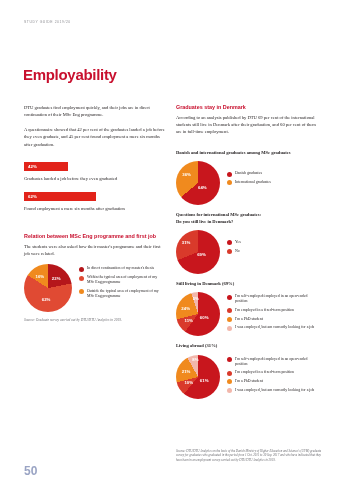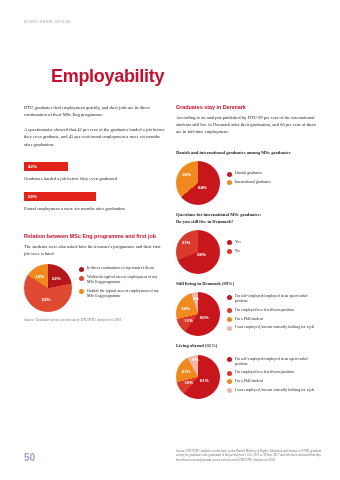--- a/index.html
+++ b/index.html
@@ -12,23 +12,22 @@
 
   .running-head{
     position:absolute;left:24px;top:20px;
     font-family:"Liberation Sans",sans-serif;
     font-size:3.4px;letter-spacing:.55px;color:#8e8e93;text-transform:uppercase;
   }
 
   .title{
     position:absolute;left:23px;top:55px;
     font-family:"Liberation Sans",sans-serif;
-    font-weight:bold;font-size:18px;line-height:19px;color:#c8102e;
+    font-weight:bold;font-size:15px;line-height:19px;color:#c8102e;
     letter-spacing:-.3px;
-    margin-left:28px;
   }
 
   .col{position:absolute;width:141px;}
   .col-left{left:24px;top:104px;}
   .col-right{left:176px;top:104px;}
 
   p.body{
     font-size:4.6px;line-height:7.4px;margin:0 0 7px 0;
     text-align:left;color:#231f20;
   }
@@ -62,23 +61,23 @@
     position:absolute;font-family:"Liberation Sans",sans-serif;font-weight:bold;
     color:#ffffff;font-size:4.3px;line-height:4.3px;
     transform:translate(-50%,-50%);white-space:nowrap;
   }
   .legend{display:flex;flex-direction:column;gap:3.4px;padding-top:2px;}
   .lg-item{display:flex;align-items:flex-start;gap:3px;}
   .dot{width:5px;height:5px;border-radius:50%;flex:0 0 auto;margin-top:.4px;}
   .lg-txt{font-size:3.9px;line-height:5px;color:#231f20;}
 
   .pagenum{
-    position:absolute;left:24px;bottom:17px;
+    position:absolute;left:24px;bottom:2px;
     font-family:"Liberation Sans",sans-serif;font-weight:bold;
-    font-size:10px;color:#9aa4c4;text-align:center;
+    font-size:12px;color:#9aa4c4;text-align:center;
   }
   .footnote{
     position:absolute;left:176px;bottom:18px;width:148px;
     font-style:italic;font-size:3.1px;line-height:4.4px;color:#6d6d72;
   }
   .gap-s{height:7px;}
   .gap-m{height:11px;}
 </style>
 </head>
 <body>

